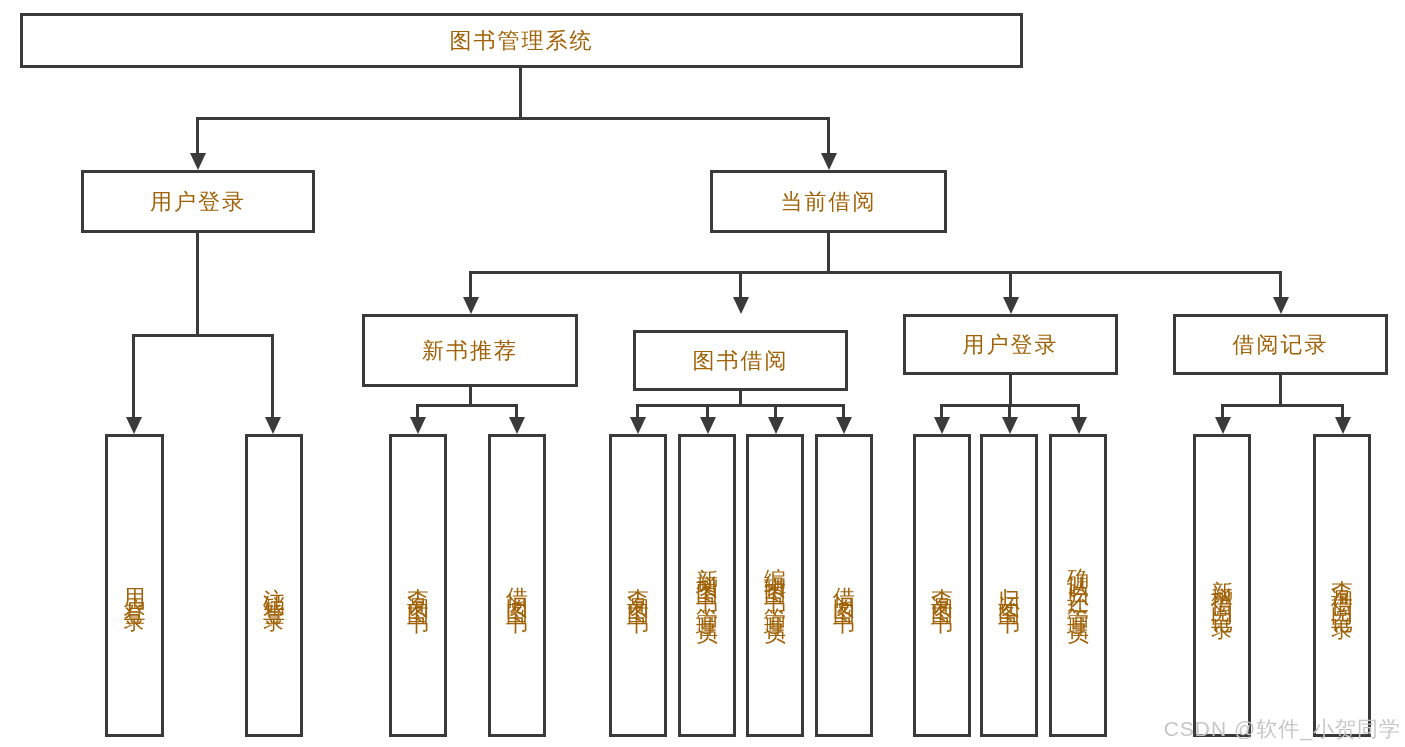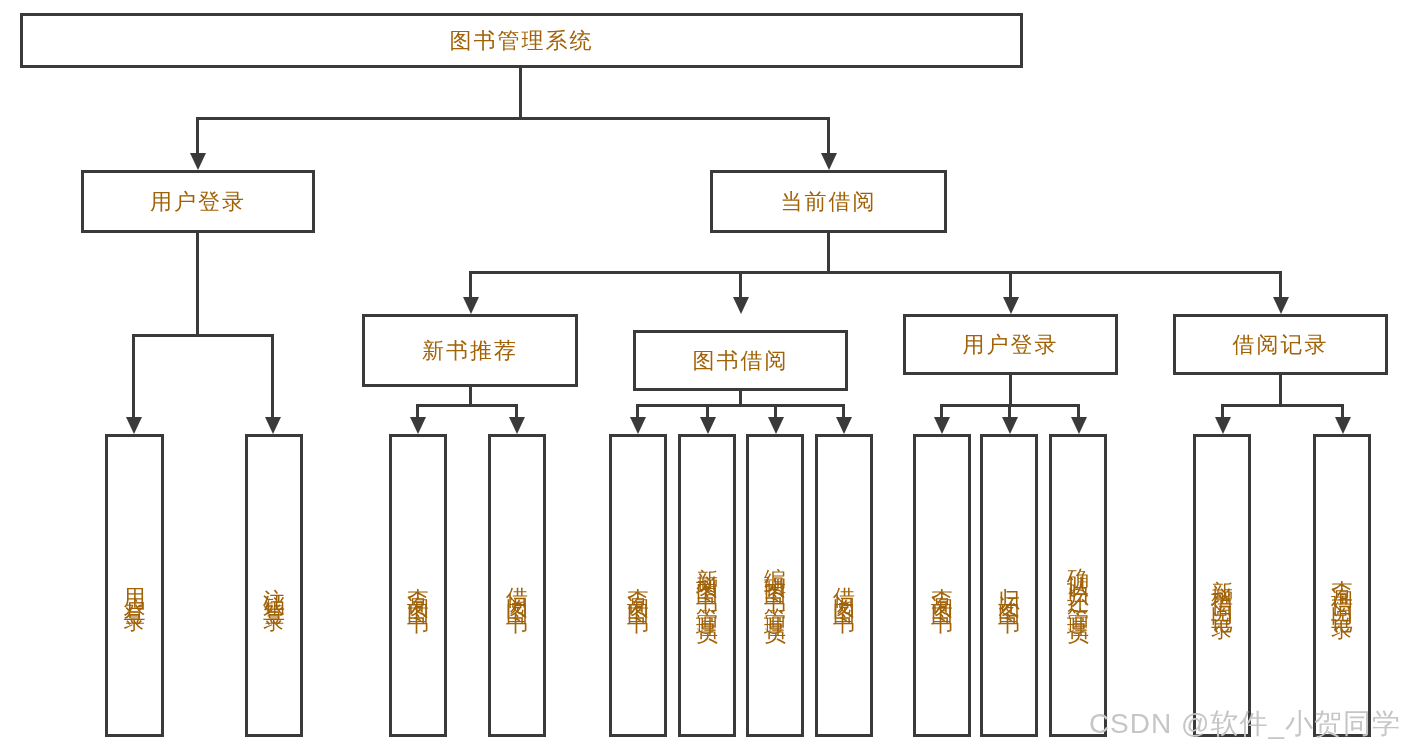--- a/index.html
+++ b/index.html
@@ -18,21 +18,21 @@
     letter-spacing:8px; font-size:22px; white-space:normal; line-height:1;
   }
   .vline, .hline { position:absolute; background:#3a3a3a; z-index:1; }
   .arrow {
     position:absolute; width:0; height:0; z-index:1;
     border-left:8px solid transparent; border-right:8px solid transparent;
     border-top:17px solid #3a3a3a;
   }
   .watermark {
     position:absolute; right:4px; bottom:4px; z-index:5;
-    font-size:28px; color:#c6c6c6; letter-spacing:1px;
+    font-size:21px; color:#c6c6c6; letter-spacing:1px;
   }
 </style>
 </head>
 <body>
 
 <div id="stage">
 
   <div class="box" style="left:20px; top:13px; width:1003px; height:55px;">
     <span class="lbl">图书管理系统</span>
   </div>

